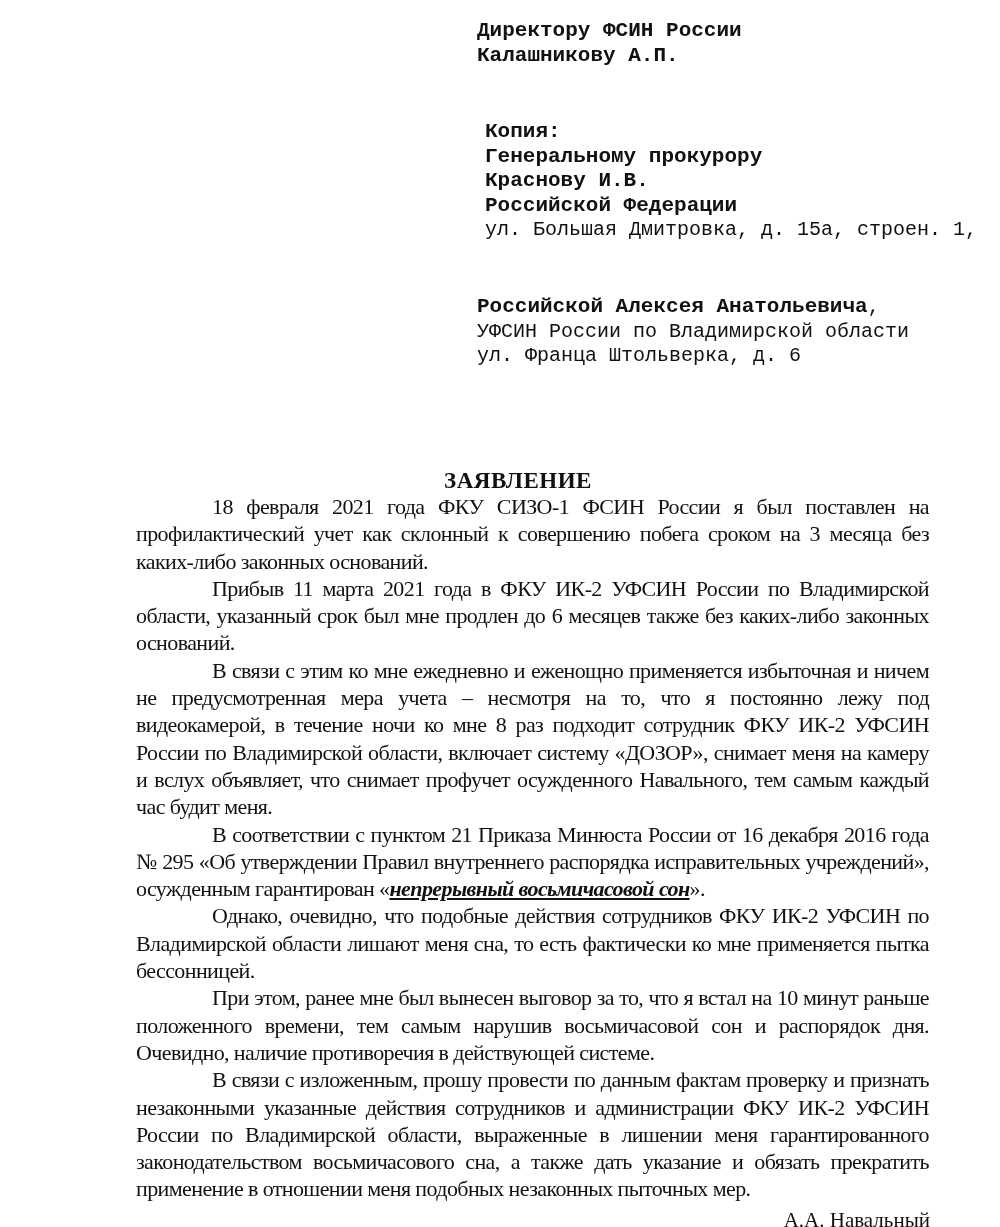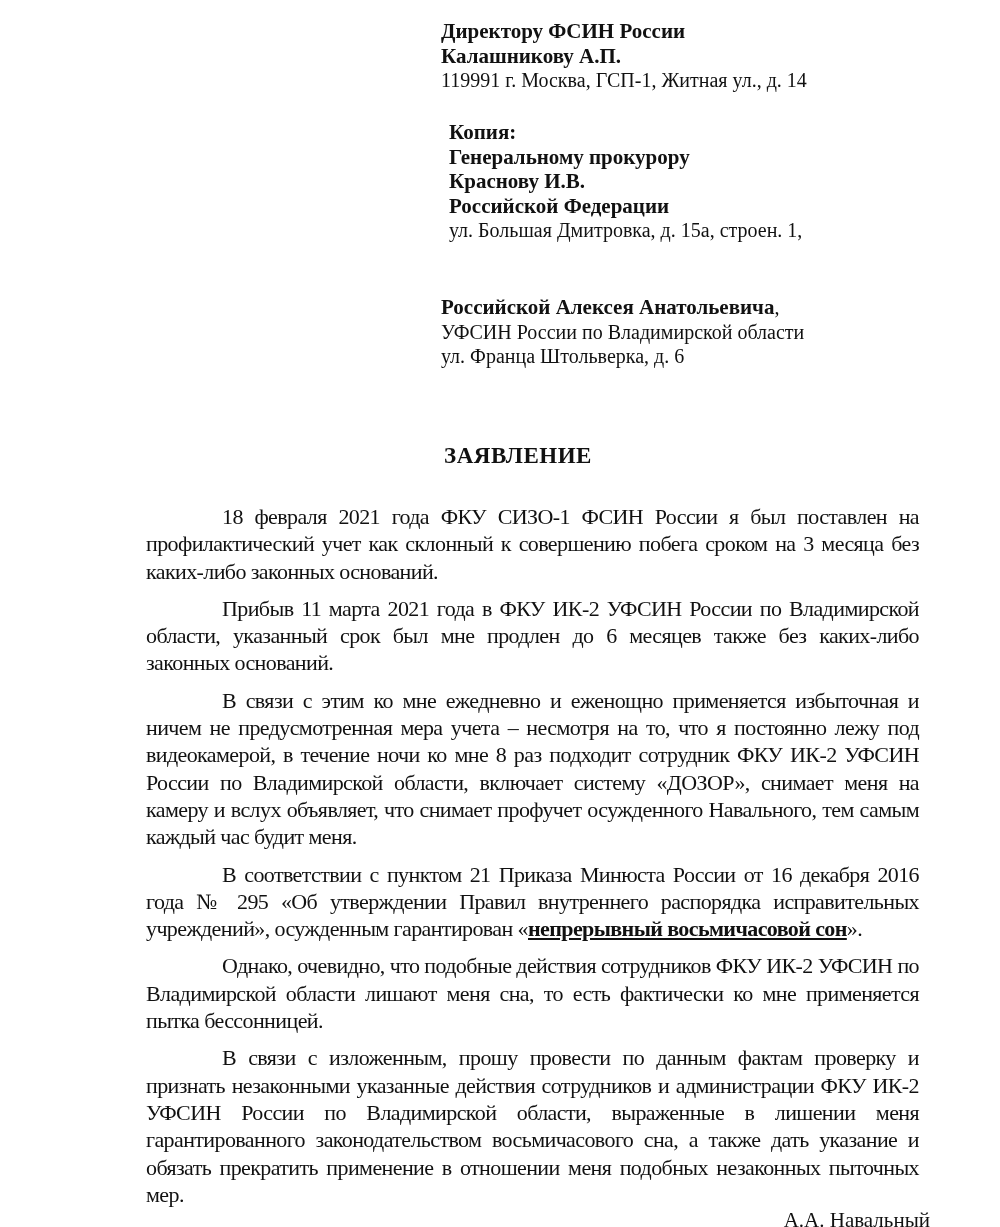--- a/index.html
+++ b/index.html
@@ -1,38 +1,37 @@
 <!DOCTYPE html>
 <html><head>
 <meta charset="utf-8">
 <style>
   html, body { margin: 0; padding: 0; background: #ffffff; }
   body { width: 1000px; height: 1227px; position: relative; overflow: hidden;
          font-family: "Liberation Serif", "DejaVu Serif", serif; color: #111; }
-  .addr { position: absolute; left: 441px; font-size: 20px; line-height: 24.5px; }
+  .addr { position: absolute; left: 477px; font-size: 20px; line-height: 24.5px; font-family: Liberation Mono, monospace; }
   .addr .b { font-weight: bold; font-size: 21px; }
   .addr .l { display: block; white-space: nowrap; }
   #a1 { top: 19px; }
   #a2 { top: 120px; margin-left: 8px; }
   #a3 { top: 295px; }
-  .title { position: absolute; top: 443px; left: 0; width: 1000px; padding-left: 36px; box-sizing: border-box;
+  .title { position: absolute; top: 468px; left: 0; width: 1000px; padding-left: 36px; box-sizing: border-box;
            text-align: center; font-weight: bold; font-size: 23px; letter-spacing: 0.5px; }
   .body { position: absolute; top: 493px; left: 136px; width: 793px; }
-  .para { font-size: 22px; line-height: 27.3px; text-align: justify; text-indent: 76px; margin: 10px;
+  .para { font-size: 22px; line-height: 27.3px; text-align: justify; text-indent: 76px; margin: 0;
           font-stretch: condensed; letter-spacing: -0.6px; }
-  .emph { font-weight: bold; text-decoration: underline; }
+  .emph { font-weight: bold; font-style: italic; text-decoration: underline; }
   .sig { position: absolute; top: 1208px; right: 70px; font-size: 21px; white-space: nowrap; }
 </style>
 </head>
 <body>
 
 <div class="addr" id="a1">
   <span class="l b">Директору ФСИН России</span>
   <span class="l b">Калашникову А.П.</span>
-  <span class="l">119991 г. Москва, ГСП-1, Житная ул., д. 14</span>
 </div>
 
 <div class="addr" id="a2">
   <span class="l b">Копия:</span>
   <span class="l b">Генеральному прокурору</span>
   <span class="l b">Краснову И.В.</span>
   <span class="l b">Российской Федерации</span>
   <span class="l">ул. Большая Дмитровка, д. 15а, строен. 1,</span>
 </div>
 
@@ -43,16 +42,17 @@
 </div>
 
 <div class="title">ЗАЯВЛЕНИЕ</div>
 
 <div class="body">
   <p class="para">18 февраля 2021 года ФКУ СИЗО-1 ФСИН России я был поставлен на профилактический учет как склонный к совершению побега сроком на 3 месяца без каких-либо законных оснований.</p>
   <p class="para">Прибыв 11 марта 2021 года в ФКУ ИК-2 УФСИН России по Владимирской области, указанный срок был мне продлен до 6 месяцев также без каких-либо законных оснований.</p>
   <p class="para">В связи с этим ко мне ежедневно и еженощно применяется избыточная и ничем не предусмотренная мера учета – несмотря на то, что я постоянно лежу под видеокамерой, в течение ночи ко мне 8 раз подходит сотрудник ФКУ ИК-2 УФСИН России по Владимирской области, включает систему «ДОЗОР», снимает меня на камеру и вслух объявляет, что снимает профучет осужденного Навального, тем самым каждый час будит меня.</p>
   <p class="para"><span>В соответствии с пунктом 21 Приказа Минюста России от 16 декабря 2016 года № 295 «Об утверждении Правил внутреннего распорядка исправительных учреждений», осужденным гарантирован «</span><span class="emph">непрерывный восьмичасовой сон</span><span>».</span></p>
   <p class="para">Однако, очевидно, что подобные действия сотрудников ФКУ ИК-2 УФСИН по Владимирской области лишают меня сна, то есть фактически ко мне применяется пытка бессонницей.</p>
+  <p class="para">При этом, ранее мне был вынесен выговор за то, что я встал на 10 минут раньше положенного времени, тем самым нарушив восьмичасовой сон и распорядок дня. Очевидно, наличие противоречия в действующей системе.</p>
   <p class="para">В связи с изложенным, прошу провести по данным фактам проверку и признать незаконными указанные действия сотрудников и администрации ФКУ ИК-2 УФСИН России по Владимирской области, выраженные в лишении меня гарантированного законодательством восьмичасового сна, а также дать указание и обязать прекратить применение в отношении меня подобных незаконных пыточных мер.</p>
 </div>
 
 <div class="sig">А.А. Навальный</div>
 
 </body></html>

